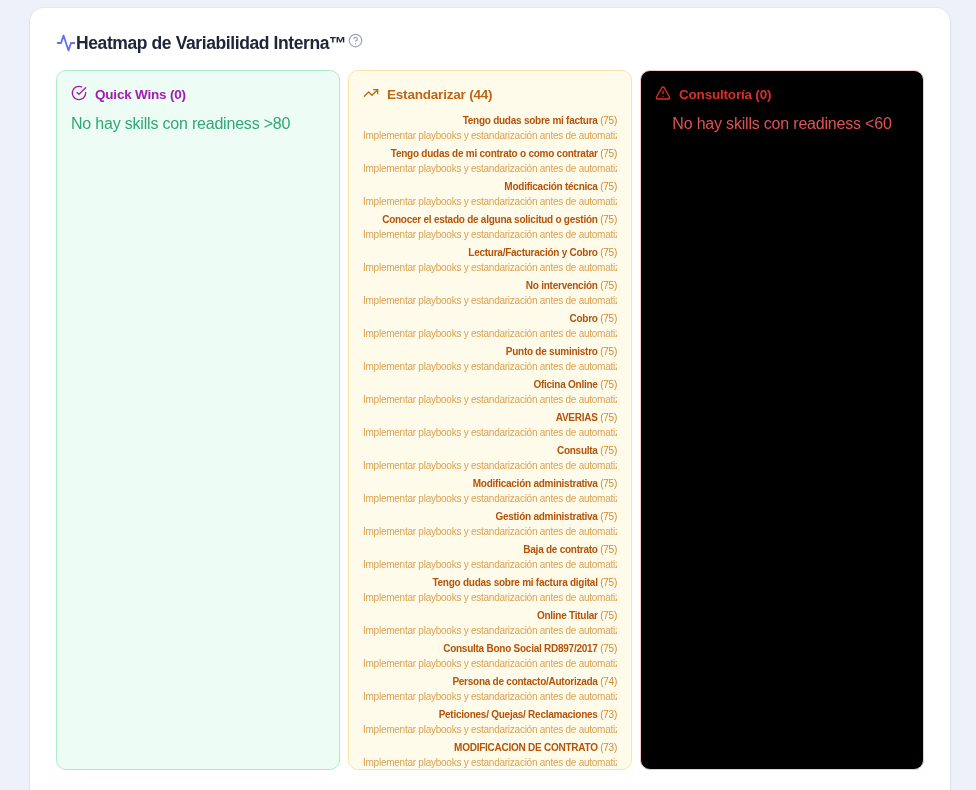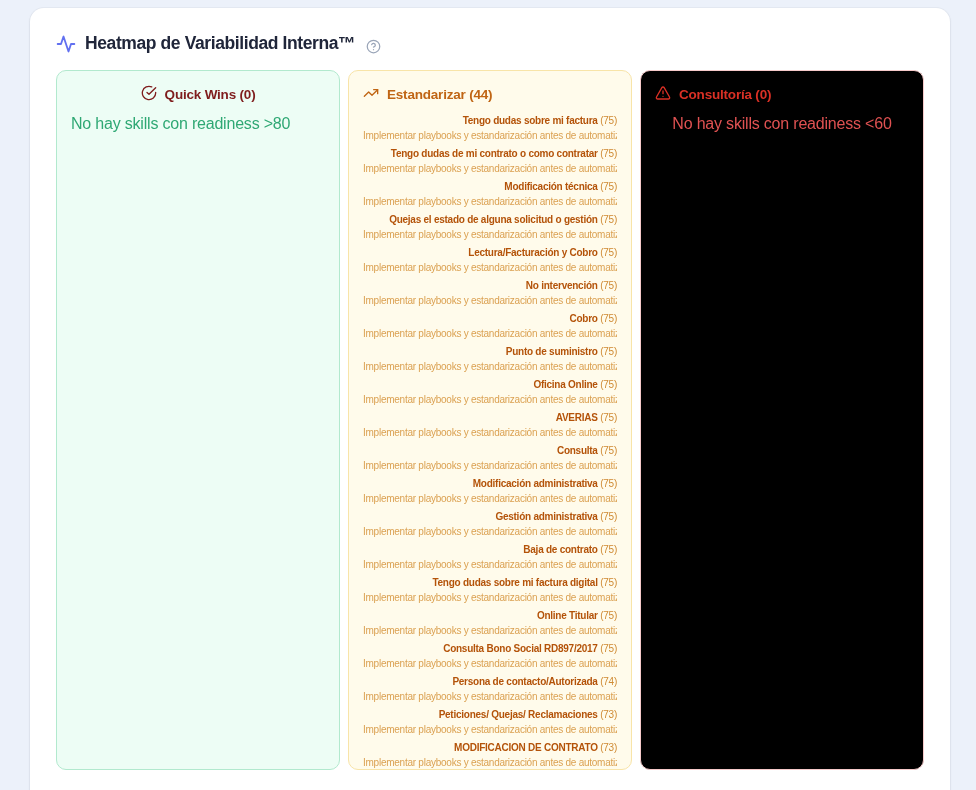--- a/index.html
+++ b/index.html
@@ -11,21 +11,21 @@
   }
   .card {
     position: absolute;
     left: 30px; top: 8px;
     width: 920px; height: 812px;
     background: #ffffff;
     border-radius: 14px;
     box-shadow: 0 1px 3px rgba(16,24,40,.08), 0 0 0 1px rgba(16,24,40,.03);
     padding: 25px 26px;
   }
-  .hdr-row { display: flex; align-items: flex-end; gap: 9px; }
+  .hdr-row { display: flex; align-items: flex-start; }
   .hdr-row svg { display: block; }
   .title {
     font-size: 17.5px; font-weight: 700; color: #20263a;
     letter-spacing: -0.4px;
   }
   .activity-ic { color: #6170f0; }
   .help-ic { color: #9aa5b8; margin-left: 2px; cursor: pointer; }
   .subtitle {
     margin-top: 9px; font-size: 11px; letter-spacing: -0.2px;
     color: #3f4757;
@@ -46,21 +46,21 @@
   .col-head {
     display: flex; align-items: center; gap: 8px;
     font-size: 13.5px; font-weight: 700;
     margin-bottom: 11px;
     letter-spacing: -0.2px;
   }
   .col-head svg { flex: 0 0 auto; }
   .empty-msg { font-size: 16px; letter-spacing: -0.2px; }
 
   .col-green  { background: #edfdf5; border-color: #b2e9ce; }
-  .col-green .col-head { color: #7f1d1d; justify-content: center; }
+  .col-green .col-head { color: #a21caf; }
   .col-green .empty-msg { color: #2fa874; }
 
   .col-amber  { background: #fffbeb; border-color: #f8e4a8; text-align: right; }
   .col-amber .col-head { color: #c06514; }
 
   .col-red    { background: #000000; border-color: #f6caca; }
   .col-red .col-head { color: #d93025; }
   .col-red .empty-msg { color: #e05252; text-align: center; }
 
   .skill-list { list-style: none; }
@@ -140,21 +140,21 @@
 
   <li class="skill-item">
     <div class="skill-title">
       <span class="skill-name">Modificación técnica</span><span class="skill-score"> (75)</span>
     </div>
     <div class="skill-rec">Implementar playbooks y estandarización antes de automatizar</div>
   </li>
 
   <li class="skill-item">
     <div class="skill-title">
-      <span class="skill-name">Quejas el estado de alguna solicitud o gestión</span><span class="skill-score"> (75)</span>
+      <span class="skill-name">Conocer el estado de alguna solicitud o gestión</span><span class="skill-score"> (75)</span>
     </div>
     <div class="skill-rec">Implementar playbooks y estandarización antes de automatizar</div>
   </li>
 
   <li class="skill-item">
     <div class="skill-title">
       <span class="skill-name">Lectura/Facturación y Cobro</span><span class="skill-score"> (75)</span>
     </div>
     <div class="skill-rec">Implementar playbooks y estandarización antes de automatizar</div>
   </li>

